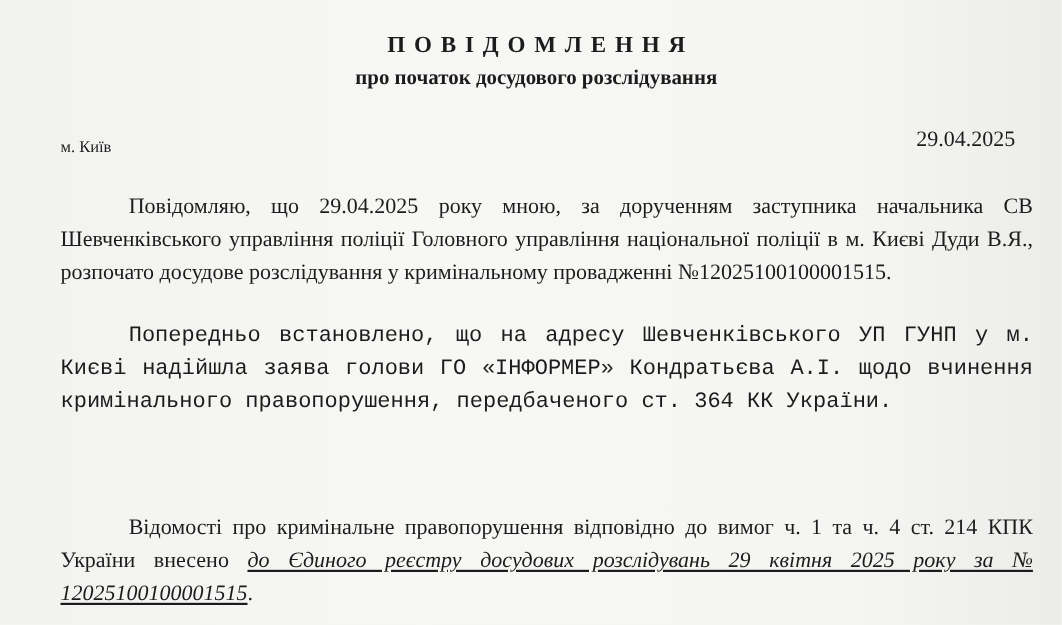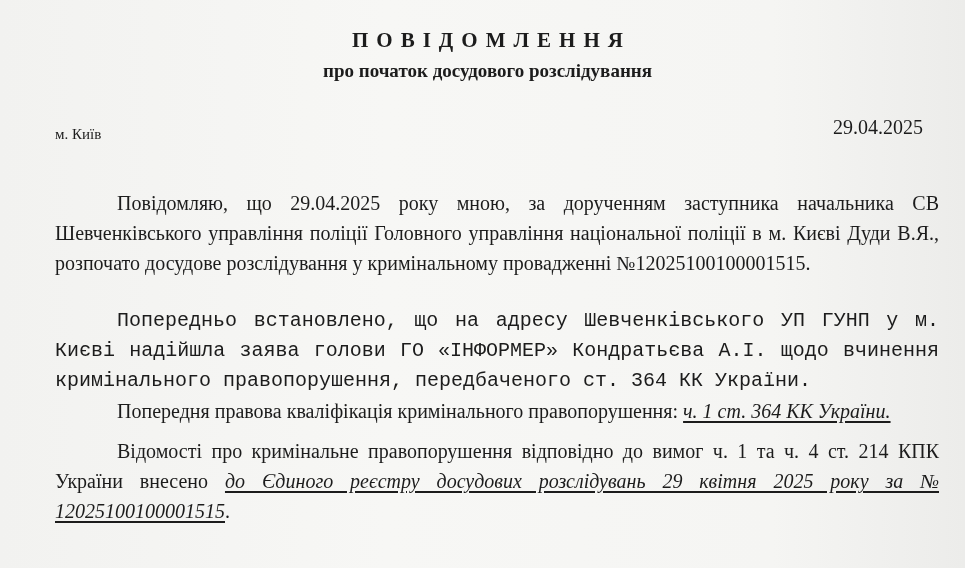--- a/index.html
+++ b/index.html
@@ -55,55 +55,51 @@
       top: 116px;
       font-size: 20px;
     }
     .body-text {
       position: absolute;
       left: 55px;
       width: 884px;
       font-size: 20px;
       line-height: 30px;
       text-align: justify;
-      margin-top: 15px;
     }
     .body-text p {
       margin: 0;
       text-indent: 62px;
       text-align: justify;
     }
     .u-ital {
       font-style: italic;
       text-decoration: underline;
       text-underline-offset: 3px;
     }
     .p1 { top: 173px; }
     .p2 { top: 291px; font-family: Liberation Mono, monospace; }
     .p3 { top: 381px; }
-    .p4 { top: 421px; }
+    .p4 { top: 464px; }
   </style>
 </head>
 <body>
 
 <div class="page">
   <div class="title">ПОВІДОМЛЕННЯ</div>
   <div class="subtitle">про початок досудового розслідування</div>
 
   <div class="city">м. Київ</div>
   <div class="date">29.04.2025</div>
 
   <div class="body-text p1">
     <p>Повідомляю, що 29.04.2025 року мною, за дорученням заступника начальника СВ Шевченківського управління поліції Головного управління національної поліції в м. Києві Дуди В.Я., розпочато досудове розслідування у кримінальному провадженні №12025100100001515.</p>
   </div>
 
   <div class="body-text p2">
     <p>Попередньо встановлено, що на адресу Шевченківського УП ГУНП у м. Києві надійшла заява голови ГО «ІНФОРМЕР» Кондратьєва А.І. щодо вчинення кримінального правопорушення, передбаченого ст. 364 КК України.</p>
   </div>
 
-  <div class="body-text p3">
-    <p><span>Попередня правова кваліфікація кримінального правопорушення: </span><span class="u-ital">ч. 1 ст. 364 КК України.</span></p>
-  </div>
 
   <div class="body-text p4">
     <p><span>Відомості про кримінальне правопорушення відповідно до вимог ч. 1 та ч. 4 ст. 214 КПК України внесено </span><span class="u-ital">до Єдиного реєстру досудових розслідувань 29 квітня 2025 року за № 12025100100001515</span><span>.</span></p>
   </div>
 </div>
 
 </body></html>

